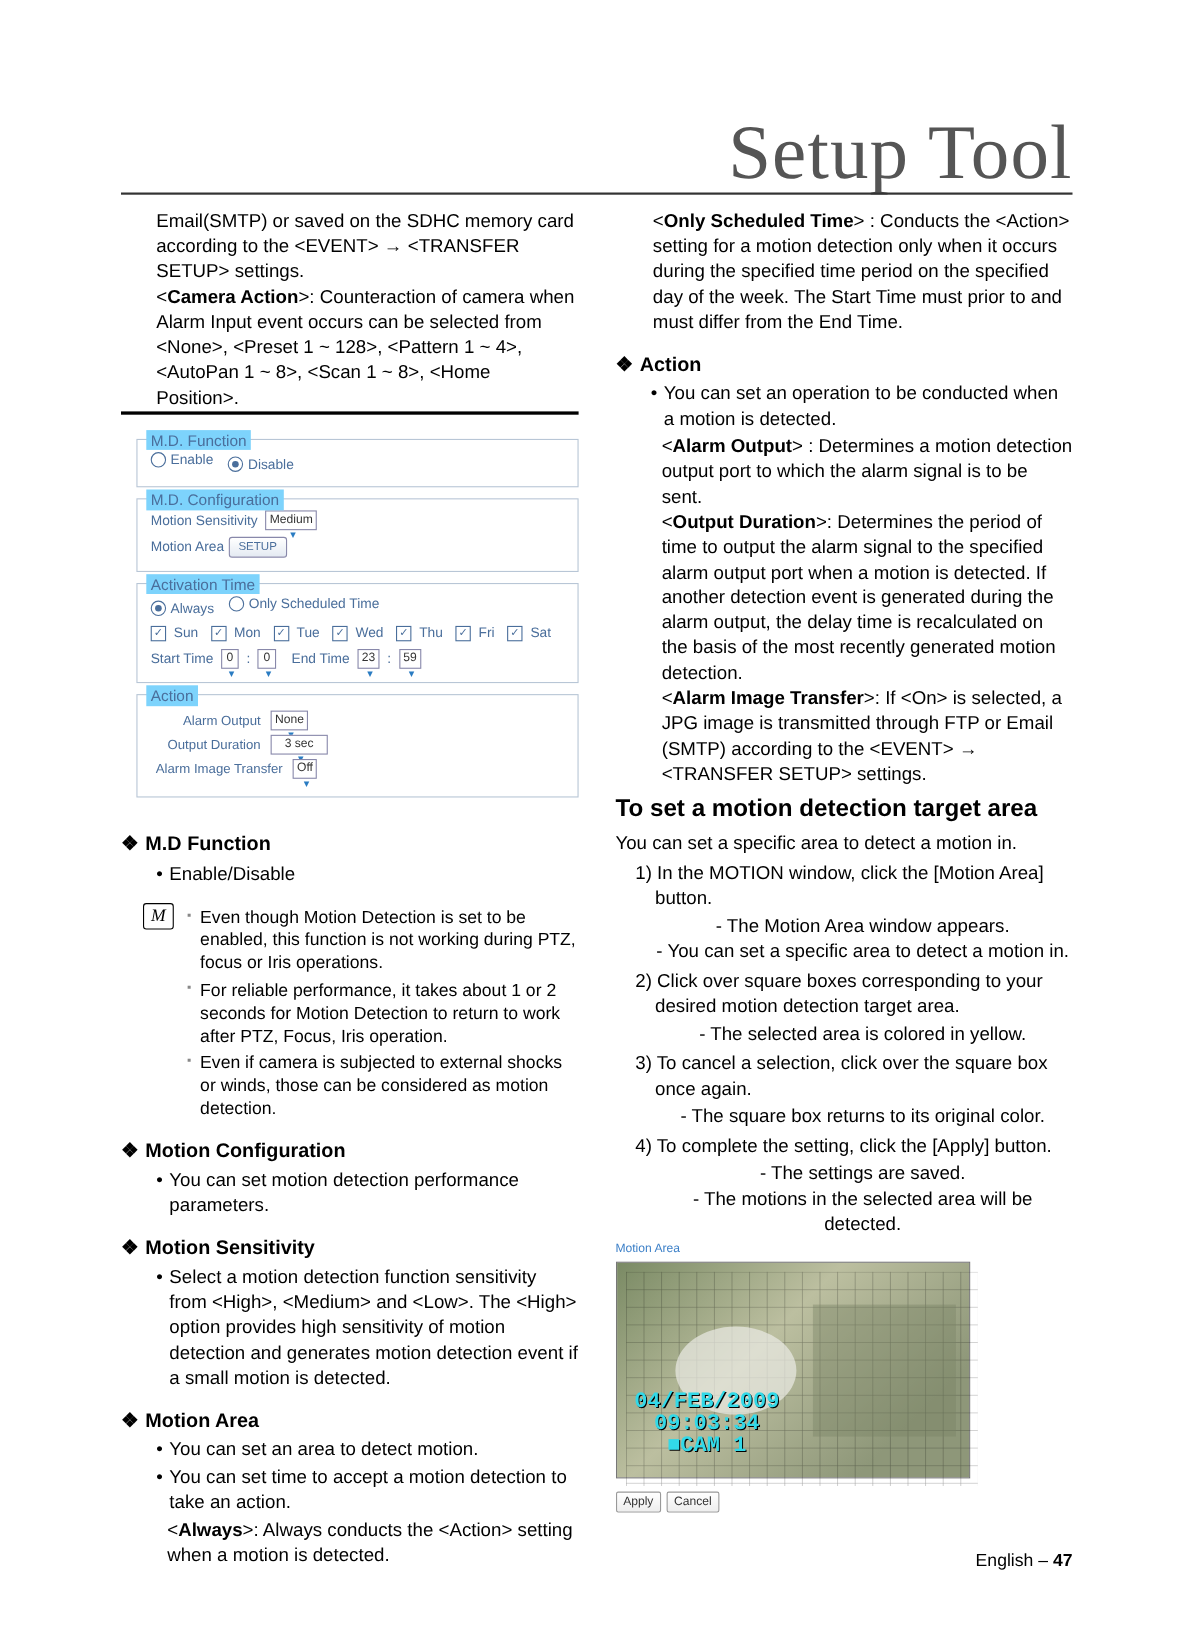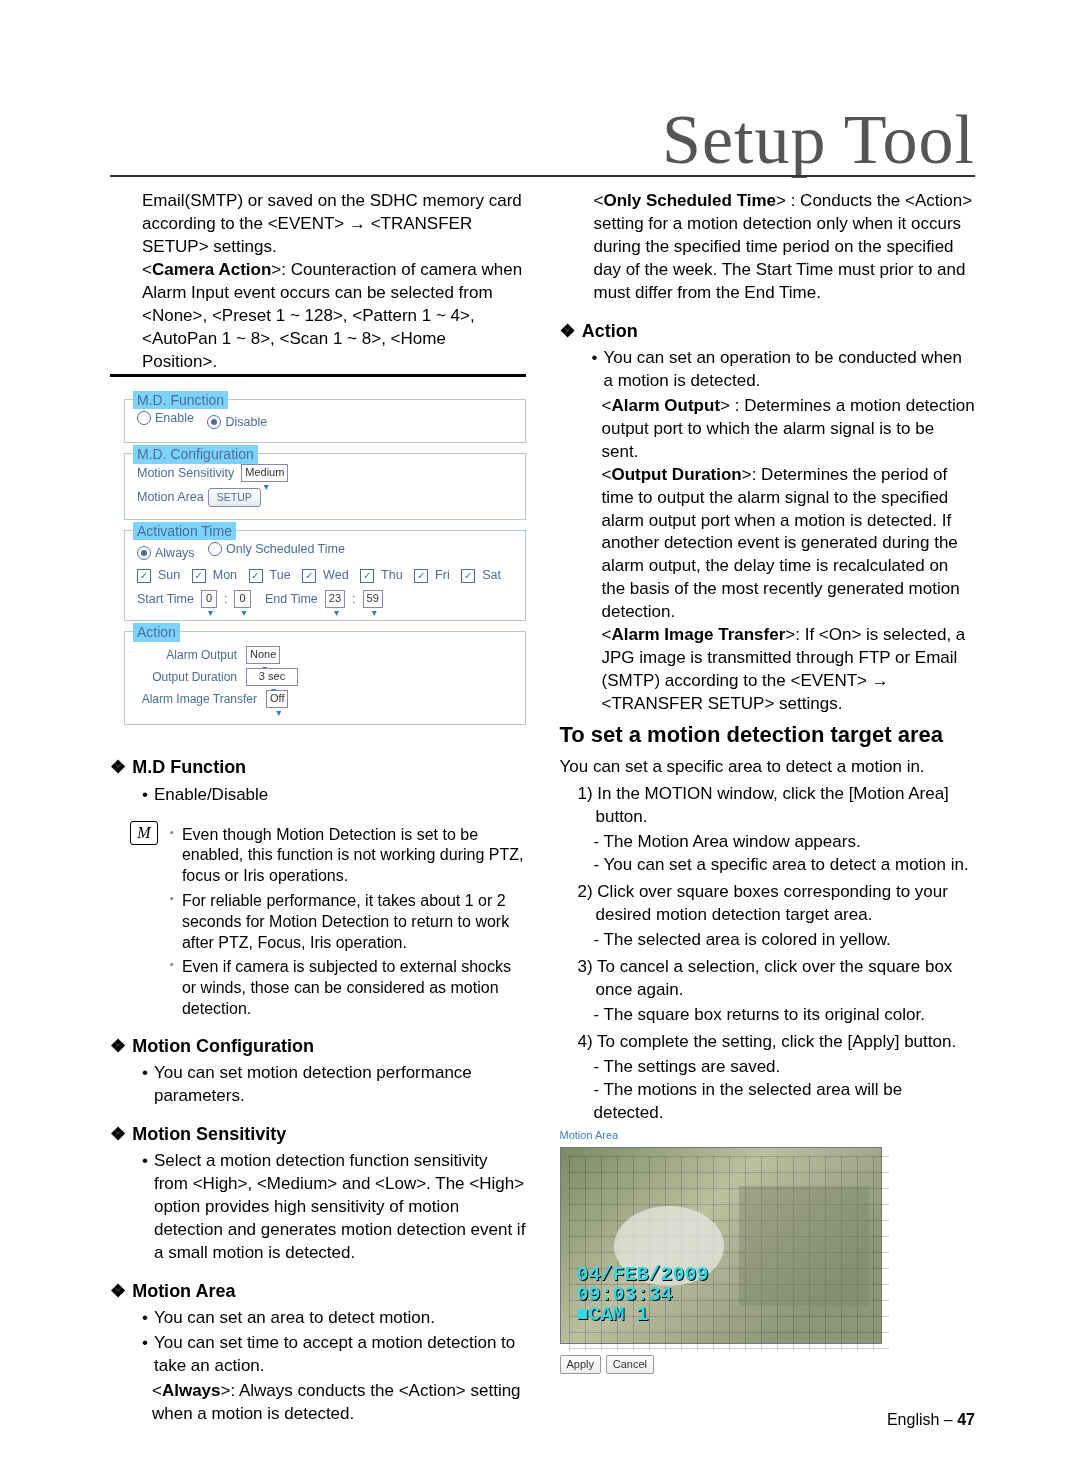--- a/index.html
+++ b/index.html
@@ -27,28 +27,28 @@
   .rcircle { width: 12px; height: 12px; border: 1px solid #4a6e9b; border-radius: 50%; margin-right: 4px; display: inline-flex; align-items: center; justify-content: center; }
   .rcircle.on::after { content: ""; width: 6px; height: 6px; background: #4a6e9b; border-radius: 50%; }
   .ck { width: 12px; height: 12px; border: 1px solid #4a6e9b; display: inline-flex; align-items: center; justify-content: center; margin-right: 3px; font-size: 10px; color: #4a6e9b; }
   .sel { display: inline-flex; align-items: center; border: 1px solid #88a; background: #fff; padding: 0 3px; font-size: 11px; color: #333; height: 16px; margin: 0 3px; flex-direction: column; }
   .sel .arrow { color: #2a7cc2; margin-left: 3px; font-size: 10px; }
   .btn-setup { display: inline-block; border: 1px solid #88a; border-radius: 3px; background: linear-gradient(#fff,#e4eaf2); padding: 1px 8px; font-size: 10.5px; color: #4a6e9b; }
   .row-inline { display: flex; align-items: center; gap: 4px; flex-wrap: wrap; }
   .action-rows > div { display: flex; align-items: center; margin: 4px 0; }
   .action-rows .lbl { width: 100px; text-align: right; margin-right: 6px; color: #4a6e9b; font-size: 12px; }
   .footer-page { position: absolute; right: 105px; bottom: 50px; font-size: 16px; }
-  .motion-fig { border: 1px solid #777; width: 320px; height: 195px; background: linear-gradient(135deg,#7a8a64 0%, #bcbfa0 40%, #8e9779 80%); position: relative; margin-top: 4px; }
+  .motion-fig { border: 1px solid #777; width: 320px; height: 195px; background: linear-gradient(135deg,#7a8a64 0%, #bcbfa0 40%, #8e9779 80%); position: relative; margin-top: 4px; text-align: center; }
   .motion-grid { position: absolute; inset: 8px; }
   .motion-grid::before, .motion-grid::after { content:""; position:absolute; }
   .stamp { position: absolute; left: 16px; bottom: 18px; font-family: "Courier New", monospace; font-size: 20px; font-weight: bold; color: #32d9e8; text-shadow: 1px 1px 0 #000; line-height: 1; white-space: pre; }
   .motion-legend { font-size: 11px; color: #3d80c8; margin-top: 4px; }
   .smallbtn { display:inline-block; border:1px solid #999; border-radius:2px; padding:1px 6px; font-size:11px; background:linear-gradient(#fff,#eee); color:#333; }
   .ol-item { margin: 4px 0 2px 18px; text-indent: -18px; }
-  .ol-sub { margin-left: 34px; }
+  .ol-sub { margin-left: 34px; text-align: center; }
 </style>
 </head>
 <body>
 
 <div class="page">
   <div class="header-title">Setup Tool</div>
   <div class="header-rule"></div>
 
   <div class="columns">
 

